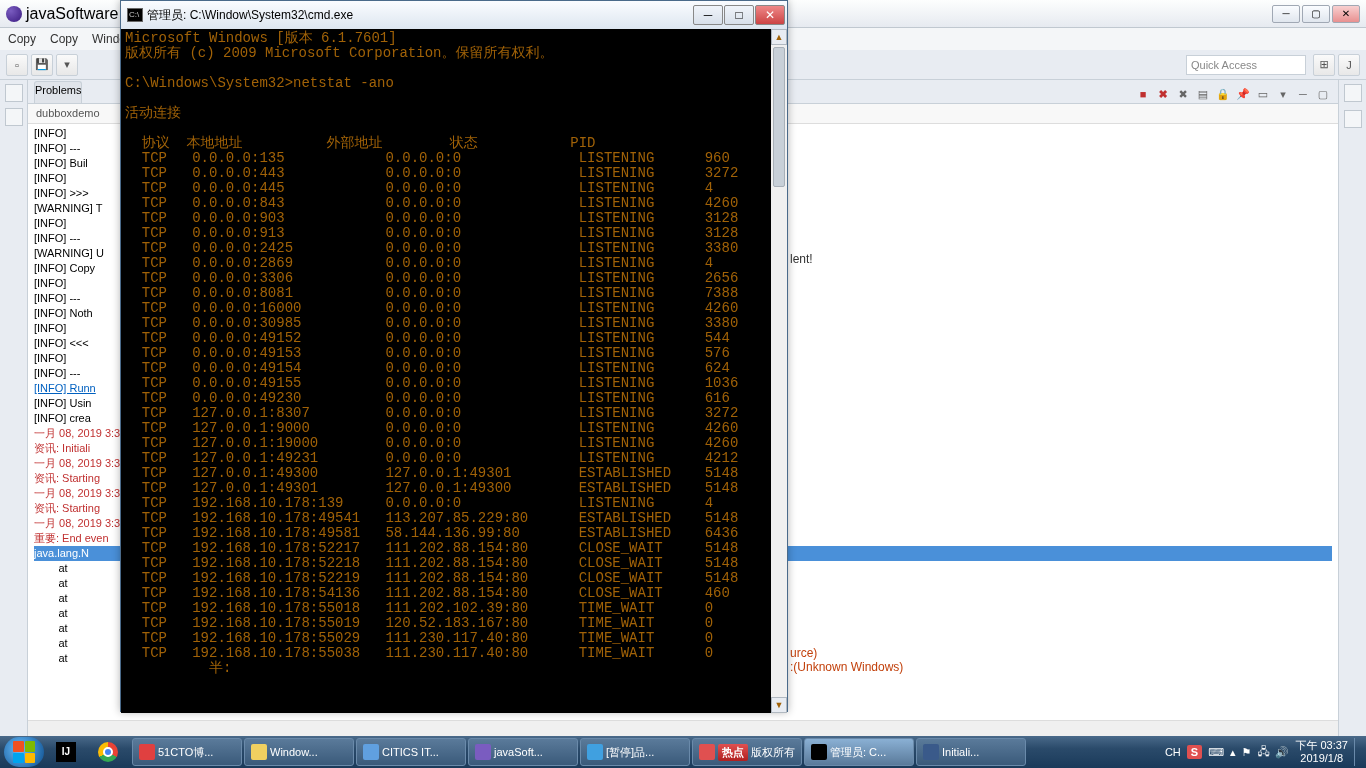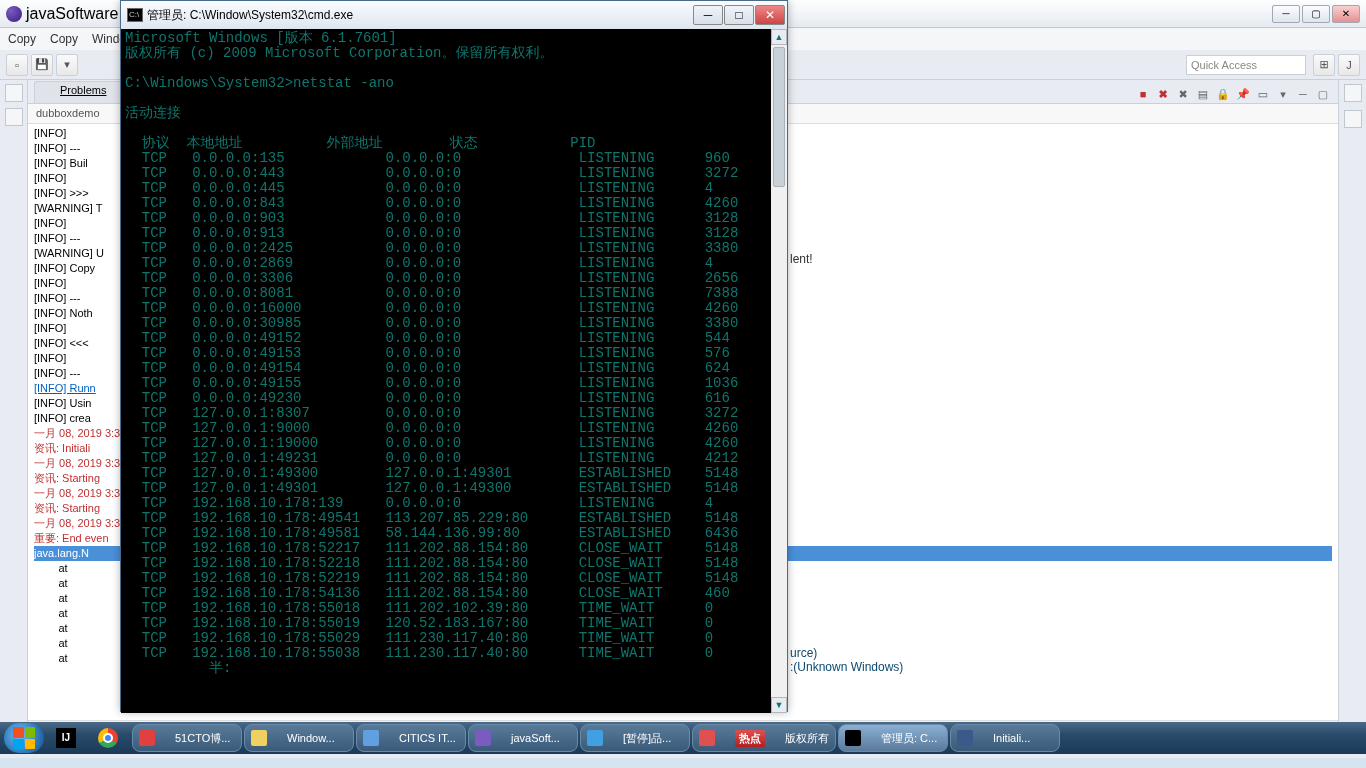--- a/index.html
+++ b/index.html
@@ -14,21 +14,21 @@
 .eclipse-menu { height:22px; display:flex; align-items:center; gap:14px; padding:0 8px; background:#f4f6f8; font-size:12px; color:#333; }
 .eclipse-toolbar { height:30px; background:#e8ecf2; border-bottom:1px solid #c8d0d8; display:flex; align-items:center; padding:0 6px; gap:4px; justify-content:space-between; }
 .tb-left, .tb-right { display:flex; align-items:center; gap:3px; }
 .tb-btn { width:22px; height:22px; border:1px solid #c8d0d8; background:linear-gradient(#fafafa,#e8e8e8); border-radius:2px; font-size:11px; display:flex; align-items:center; justify-content:center; color:#555; }
 .qaccess { width:120px; height:20px; border:1px solid #c8d0d8; background:#fff; font-size:11px; padding:0 4px; color:#888; display:flex; align-items:center; margin-right:4px; }
 .eclipse-main { display:flex; height:656px; }
 .left-rail { width:28px; background:#e8ecf2; border-right:1px solid #c8d0d8; display:flex; flex-direction:column; align-items:center; padding-top:4px; gap:6px; }
 .rail-icon { width:18px; height:18px; border:1px solid #c0c8d0; background:#f4f6f8; }
 .console-area { flex:1; display:flex; flex-direction:column; background:#fff; }
 .console-tabs { height:24px; background:#e8ecf2; display:flex; align-items:flex-end; padding-left:6px; border-bottom:1px solid #c8d0d8; justify-content:space-between; }
-.ctab { height:22px; padding:2px 25px; font-size:11px; border:1px solid #c8d0d8; border-bottom:none; background:#fff; margin-right:2px; border-radius:3px 3px 0 0;text-decoration:underline; }
+.ctab { height:22px; padding:2px 0; font-size:11px; border:1px solid #c8d0d8; border-bottom:none; background:#fff; margin-right:2px; border-radius:3px 3px 0 0; }
 .ctab.inactive { background:#e0e4ea; }
 .console-toolbar { display:flex; gap:2px; padding-right:6px; align-items:center; }
 .ct-btn { width:18px; height:18px; font-size:11px; display:flex; align-items:center; justify-content:center; color:#666; }
 .ct-btn.red { color:#c03030; font-weight:bold; }
 .console-label { height:20px; font-size:11px; padding:3px 8px; color:#555; background:#f8f8f8; border-bottom:1px solid #ddd; }
 .console-body { flex:1; font:11px Consolas,monospace; padding:2px 6px; overflow:hidden; position:relative; }
 .log-line { white-space:pre; line-height:15px; }
 .log-red { color:#c03030; }
 .log-blue { color:#0060c0; text-decoration:underline; }
 .log-hl { background:#4a90d9; color:#fff; }
@@ -38,40 +38,40 @@
 .status-icon { width:14px; height:14px; }
 
 
 .cmd-window { position:absolute; top:0; left:120px; width:668px; height:712px; background:#000; border:1px solid #4a6a8a; box-shadow:0 0 8px rgba(0,0,0,0.3); }
 .cmd-title { height:28px; background:linear-gradient(#fafcff,#dde6f0); display:flex; align-items:center; justify-content:space-between; padding:0 2px 0 6px; }
 .cmd-title-left { display:flex; align-items:center; gap:4px; font-size:12px; }
 .cmd-icon { width:16px; height:14px; background:#000; border:1px solid #666; font-size:8px; color:#ccc; line-height:12px; padding-left:1px; }
 .cmd-btns { display:flex; }
 .cmd-btn { width:30px; height:20px; margin-left:1px; border:1px solid #888; background:linear-gradient(#f0f4fa,#d8e0ea); font-size:12px; text-align:center; line-height:18px; cursor:pointer; border-radius:2px; }
 .cmd-btn.close { background:linear-gradient(#e88,#c44); color:#fff; }
-.cmd-body { height:684px; background:#000; color:#0f766e; font:14px "NSimSun","SimSun","Courier New",monospace; padding:2px 4px; position:relative; overflow:hidden; }
+.cmd-body { height:684px; background:#000; color:#a16207; font:14px "NSimSun","SimSun","Courier New",monospace; padding:2px 4px; position:relative; overflow:hidden; }
 .cmd-body pre { white-space:pre; line-height:15px; font-family:inherit; }
 .cmd-scroll { position:absolute; top:0; right:0; width:16px; height:100%; background:#f0f0f0; }
 .cmd-scroll-thumb { position:absolute; top:18px; left:2px; width:12px; height:140px; background:#c8d0d8; border:1px solid #a8b0b8; border-radius:2px; }
 .cmd-scroll-btn { position:absolute; left:0; width:16px; height:16px; background:#e8ecf2; border:1px solid #b0b8c0; font-size:9px; text-align:center; line-height:14px; }
 
 
 .bg-text { position:absolute; top:252px; left:790px; font:12px Consolas,monospace; color:#333; }
-.bg-text .red { color:#0c4a6e; }
-
-
-.taskbar { position:absolute; bottom:14px; left:0; width:1366px; height:32px; background:linear-gradient(#4a6a8a 0%,#2a4a6a 40%,#1a3a5a 100%); display:flex; align-items:center; justify-content:space-between; padding:0 4px; }
+.bg-text .red { color:#c2410c; }
+
+
+.taskbar { position:absolute; bottom:0; left:0; width:1366px; height:32px; background:linear-gradient(#4a6a8a 0%,#2a4a6a 40%,#1a3a5a 100%); display:flex; align-items:center; justify-content:space-between; padding:0 4px; }
 .taskbar-left { display:flex; align-items:center; gap:2px; }
 .start-btn { width:40px; height:30px; border-radius:15px; background:radial-gradient(circle at 40% 40%,#6ac0ff,#0a4a8a); display:flex; align-items:center; justify-content:center; }
 .start-orb { width:22px; height:22px; display:grid; grid-template:1fr 1fr/1fr 1fr; gap:1px; }
 .start-orb span { border-radius:1px; }
 .start-orb span:nth-child(1){background:#f25022;} .start-orb span:nth-child(2){background:#7fba00;}
 .start-orb span:nth-child(3){background:#00a4ef;} .start-orb span:nth-child(4){background:#ffb900;}
 .pinned { width:40px; height:28px; display:flex; align-items:center; justify-content:center; }
-.task-item { height:28px; min-width:110px; padding:0 6px; background:linear-gradient(#5a7a9a,#3a5a7a); border:1px solid #6a8aaa; border-radius:8px; display:flex; align-items:center; gap:20px; font-size:11px; color:#fff; margin-left:2px; }
+.task-item { height:28px; min-width:110px; padding:0 6px; background:linear-gradient(#5a7a9a,#3a5a7a); border:1px solid #6a8aaa; border-radius:3px; display:flex; align-items:center; gap:3px; font-size:11px; color:#fff; margin-left:2px; }
 .task-item.active { background:linear-gradient(#8ab0d4,#5a7a9a); }
 .task-icon { width:16px; height:16px; border-radius:2px; }
 .tray { display:flex; align-items:center; gap:6px; color:#fff; font-size:11px; }
 .clock { text-align:center; line-height:13px; font-size:11px; }
 .hot-badge { background:linear-gradient(#e05050,#b02020); padding:1px 4px; color:#fff; font-weight:bold; font-size:11px; border-radius:2px; }
 </style>
 </head>
 <body>
 
 <div class="eclipse-window">
@@ -296,13 +296,27 @@
         <div class="task-item active">
           <div class="task-icon" style="background: rgb(0, 0, 0);"></div>
           <span>管理员: C...</span>
         </div>
         <div class="task-item">
           <div class="task-icon" style="background: rgb(58, 90, 138);"></div>
           <span>Initiali...</span>
         </div>
       </div>
   </div>
+  <div class="tray">
+    <span>CH</span>
+    <span style="background:#e05050;padding:1px 4px;border-radius:2px;font-weight:bold">S</span>
+    <span>⌨</span>
+    <span>▴</span>
+    <span>⚑</span>
+    <span>🖧</span>
+    <span>🔊</span>
+    <div class="clock">
+      <div>下午 03:37</div>
+      <div>2019/1/8</div>
+    </div>
+    <div style="width:8px;height:28px;border-left:1px solid #6a8aaa"></div>
+  </div>
 </div>
 
 </body></html>

